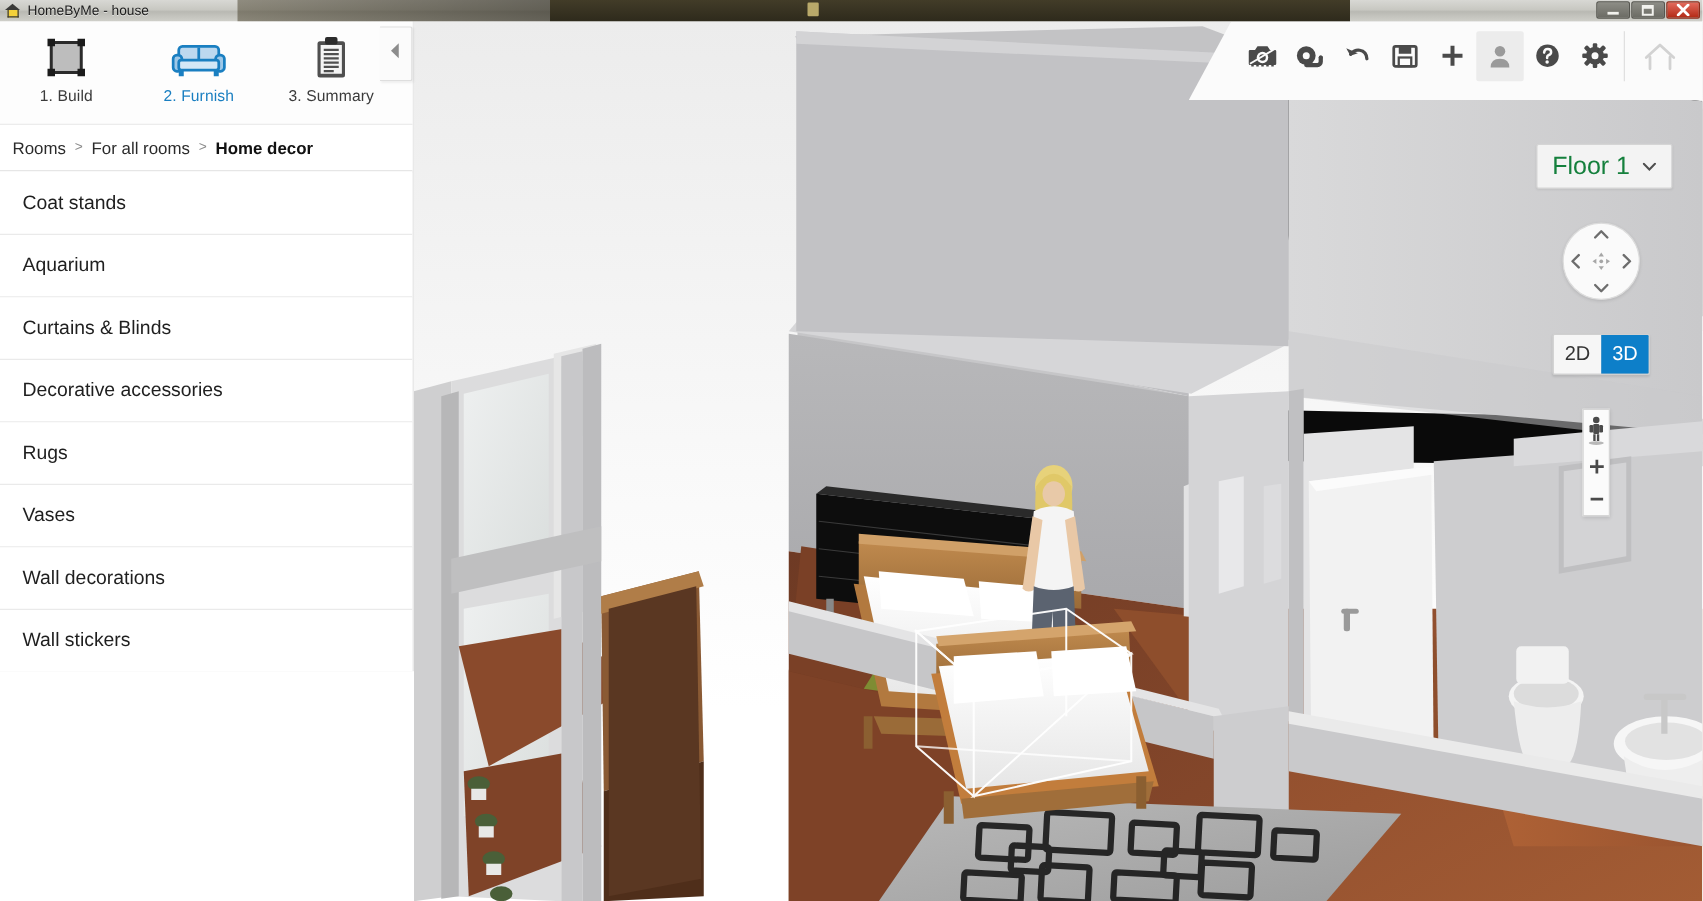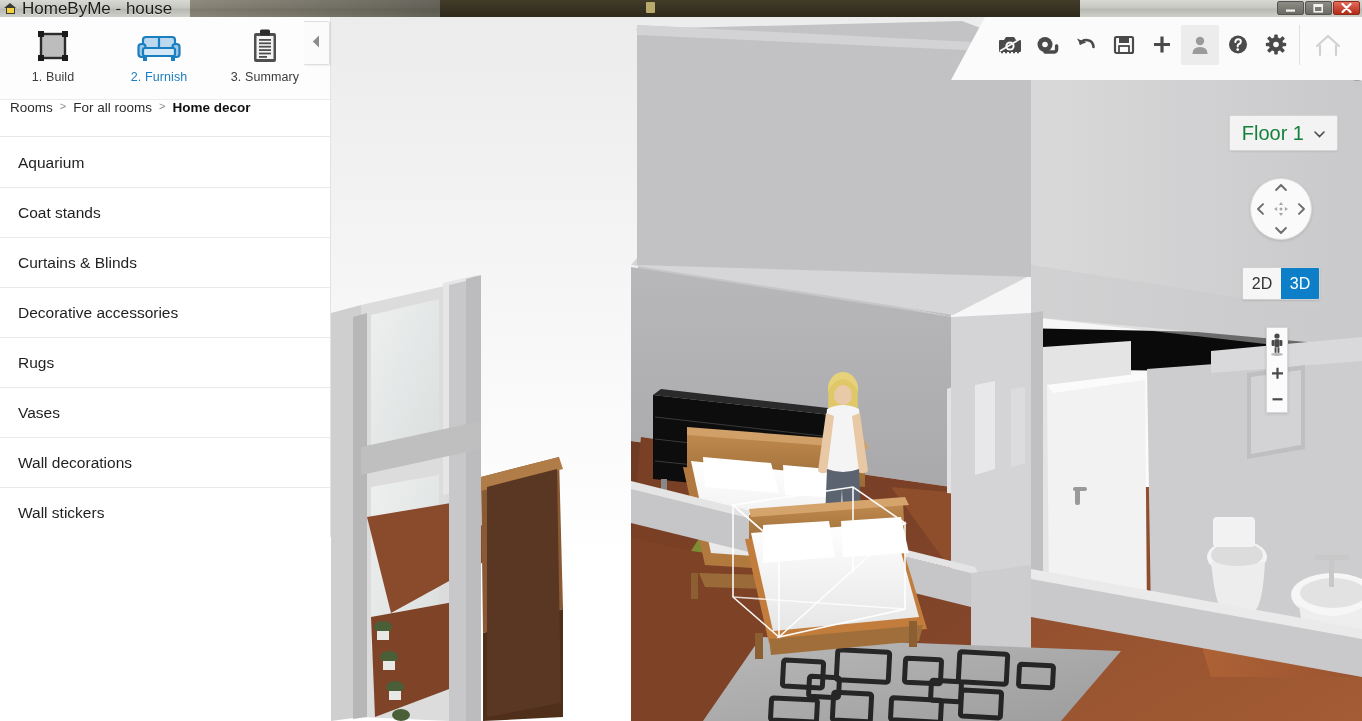--- a/index.html
+++ b/index.html
@@ -21,21 +21,21 @@
   .tb-icon .roof{
     position:absolute; left:0; top:1px; width:0; height:0;
     border-left:6.5px solid transparent; border-right:6.5px solid transparent;
     border-bottom:5px solid #3a3a38;
   }
   .tb-icon .body{
     position:absolute; left:2px; top:6px; width:9px; height:6px;
     border:1.5px solid #3a3a38; border-top:none; background:#f4d13a;
   }
   .titlebar-title{
-    font-size:17px; color:#1b1b1b; white-space:nowrap;
+    font-size:11px; color:#1b1b1b; white-space:nowrap;
     text-shadow:0 1px 0 rgba(255,255,255,.55);
   }
   .tb-ghost{
     position:absolute; left:190px; top:0; height:17px; width:250px;
     background:linear-gradient(to right,rgba(60,52,30,.55),rgba(40,36,24,.75));
     opacity:.85;
   }
   .tb-ghost2{
     position:absolute; left:440px; top:0; height:17px; width:640px;
     background:linear-gradient(to bottom,#423c28,#2e2a1c);
@@ -67,21 +67,21 @@
   }
   .step{
     flex:0 0 auto; width:106px; display:flex; flex-direction:column;
     align-items:center; gap:7px; cursor:pointer;
   }
   .step .glyph{ height:36px; display:flex; align-items:flex-end; }
   .step-label{ font-size:12.5px; color:#3b3b3b; letter-spacing:.1px; }
   .step.active .step-label{ color:#1a7fc1; }
 
   .breadcrumb{
-    height:37px; display:flex; padding:0 0 0 10px;
+    height:37px; display:flex; align-items:center; padding:0 0 0 10px;
     gap:7px; border-bottom:1px solid #e6e6e6; background:#fff;
   }
   .bc-item{ font-size:13.5px; color:#2b2b2b; white-space:nowrap; }
   .bc-item.current{ font-weight:bold; color:#111; }
   .bc-sep{ font-size:11px; color:#8a8a8a; }
 
   .cat-list{ position:absolute; top:121px; left:0; right:0; bottom:0; overflow:hidden; }
   .cat-item{
     height:50px; display:flex; align-items:center; padding-left:18px;
     border-bottom:1px solid #eaeaea; font-size:15.5px; color:#1f1f1f;
@@ -638,22 +638,22 @@
 
     <div class="breadcrumb">
       <span class="bc-item">Rooms</span>
       <span class="bc-sep">&gt;</span>
       <span class="bc-item">For all rooms</span>
       <span class="bc-sep">&gt;</span>
       <span class="bc-item current">Home decor</span>
     </div>
 
     <div class="cat-list">
+      <div class="cat-item">Coat stands</div>
       <div class="cat-item">Aquarium</div>
-      <div class="cat-item">Coat stands</div>
       <div class="cat-item">Curtains &amp; Blinds</div>
       <div class="cat-item">Decorative accessories</div>
       <div class="cat-item">Rugs</div>
       <div class="cat-item">Vases</div>
       <div class="cat-item">Wall decorations</div>
       <div class="cat-item">Wall stickers</div>
     </div>
 
     <div class="collapse-tab">
       <span>

